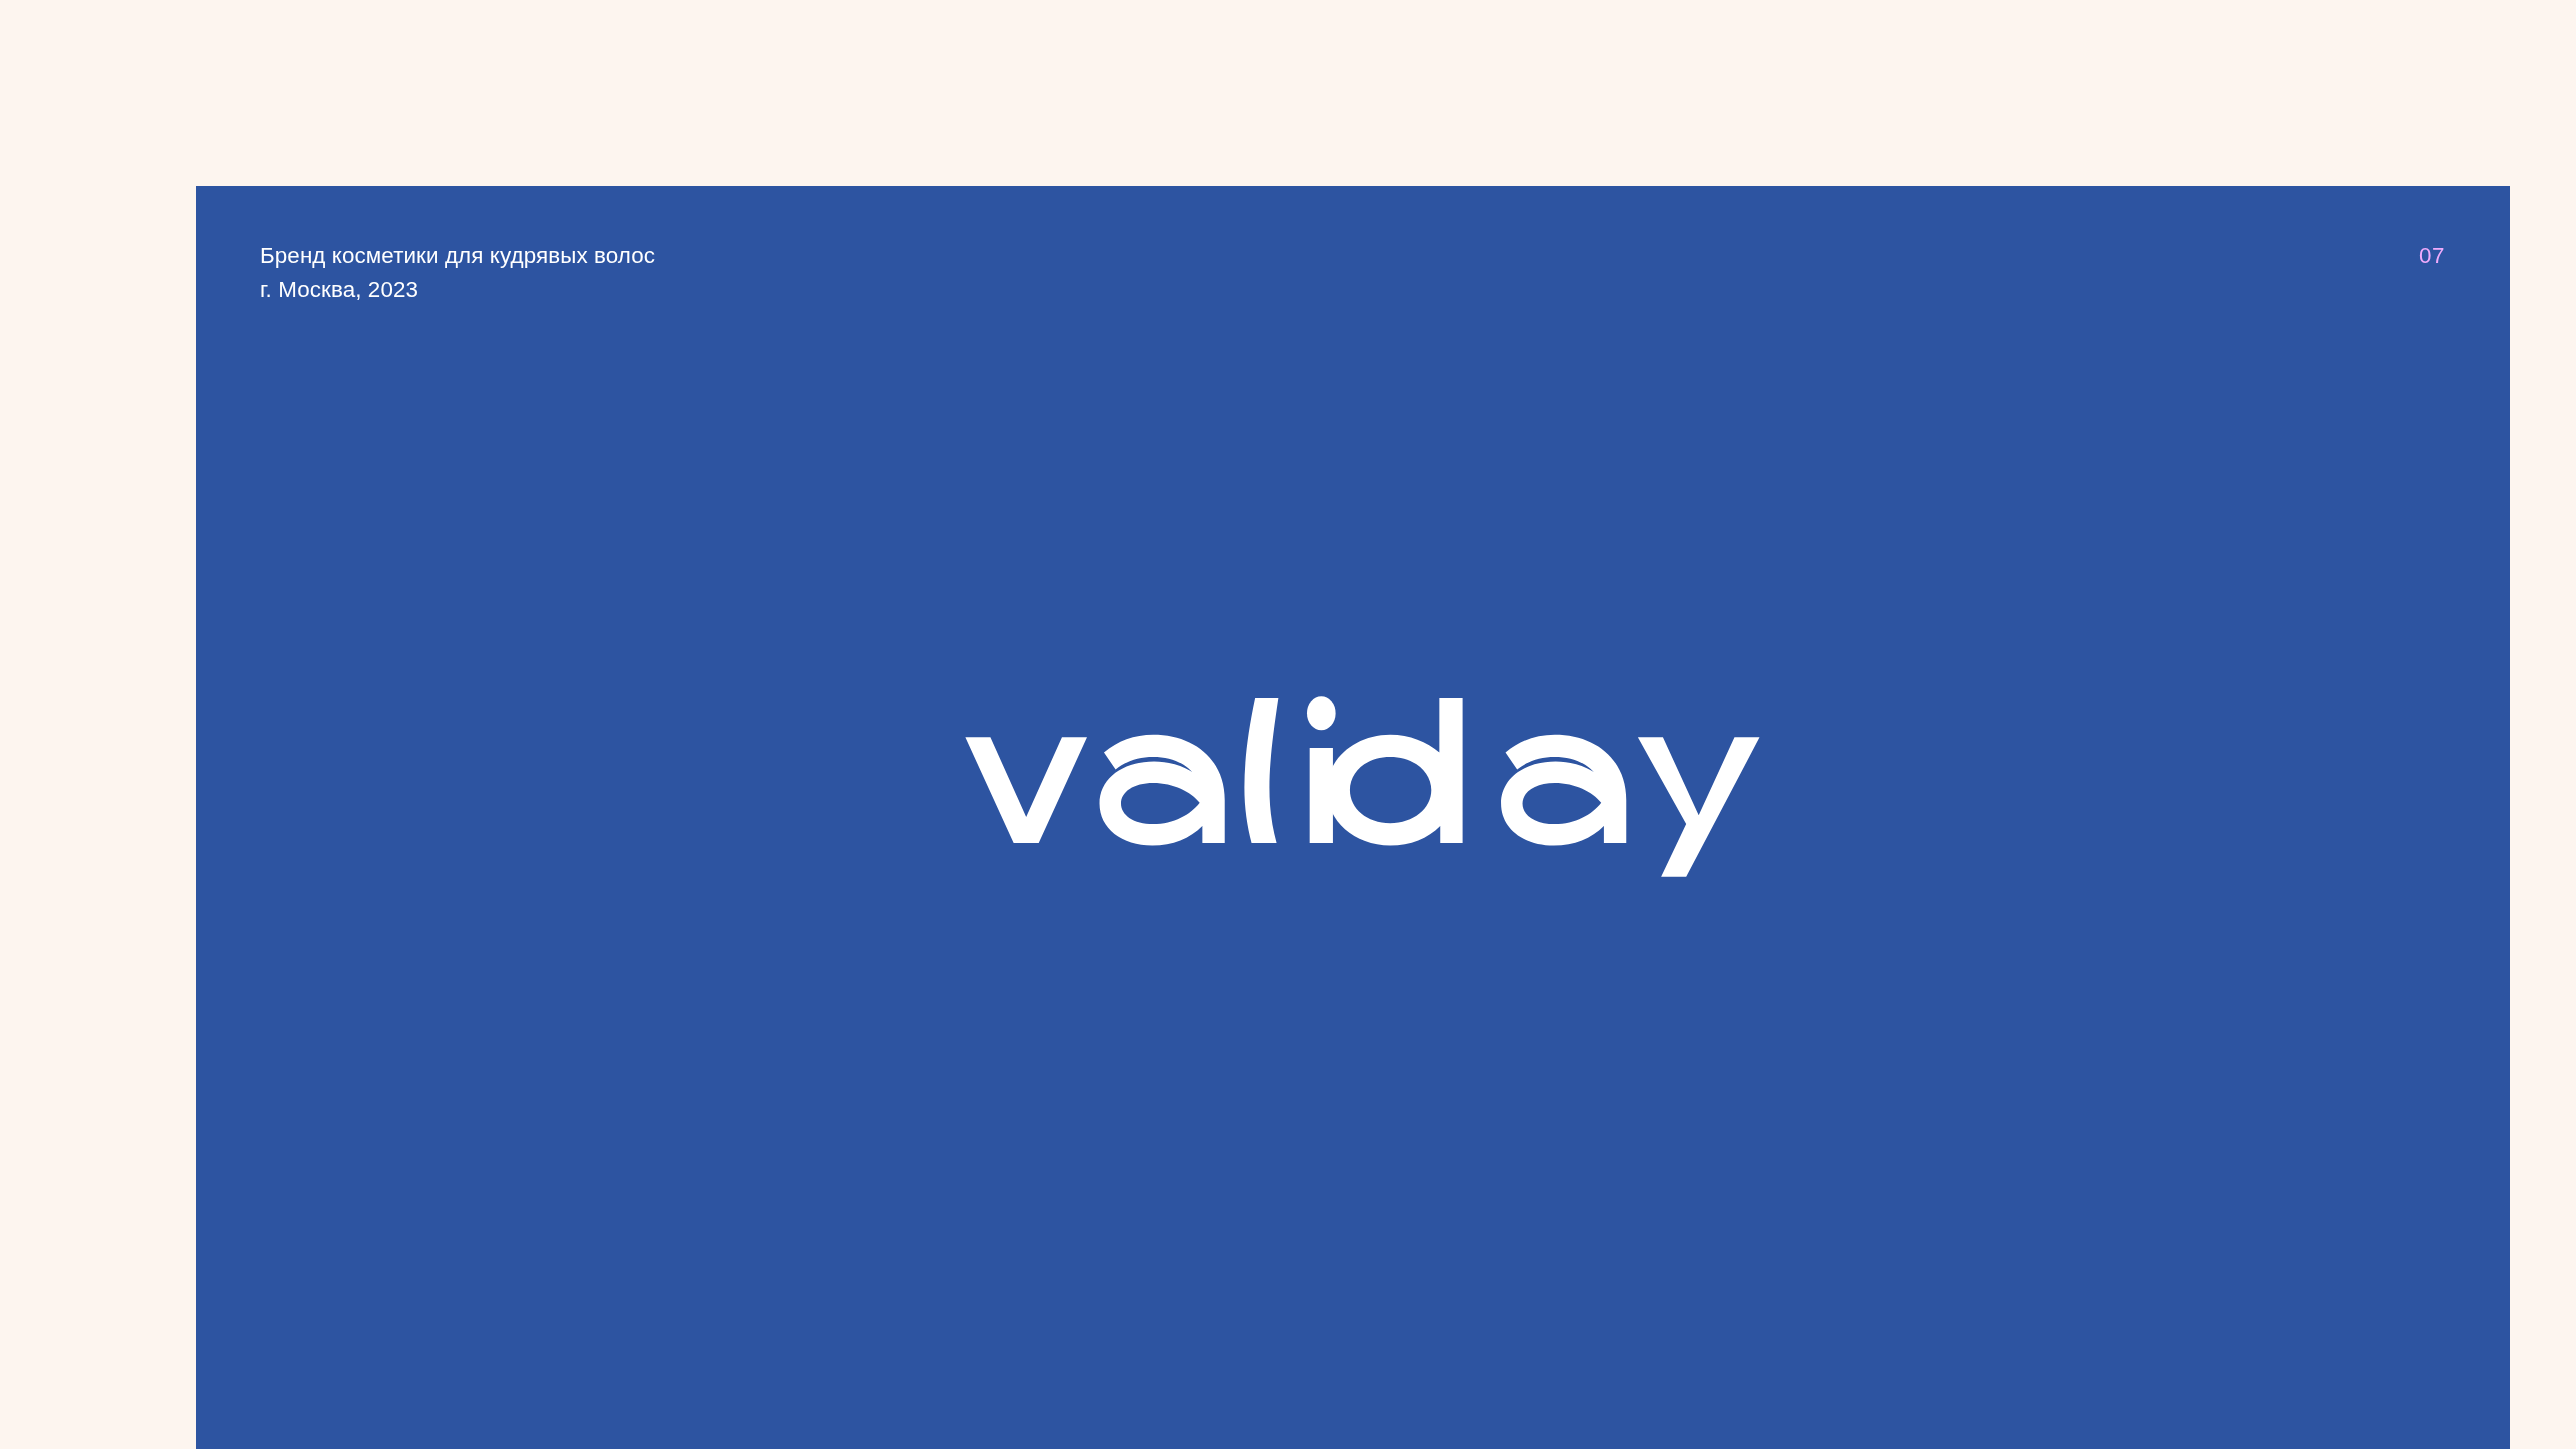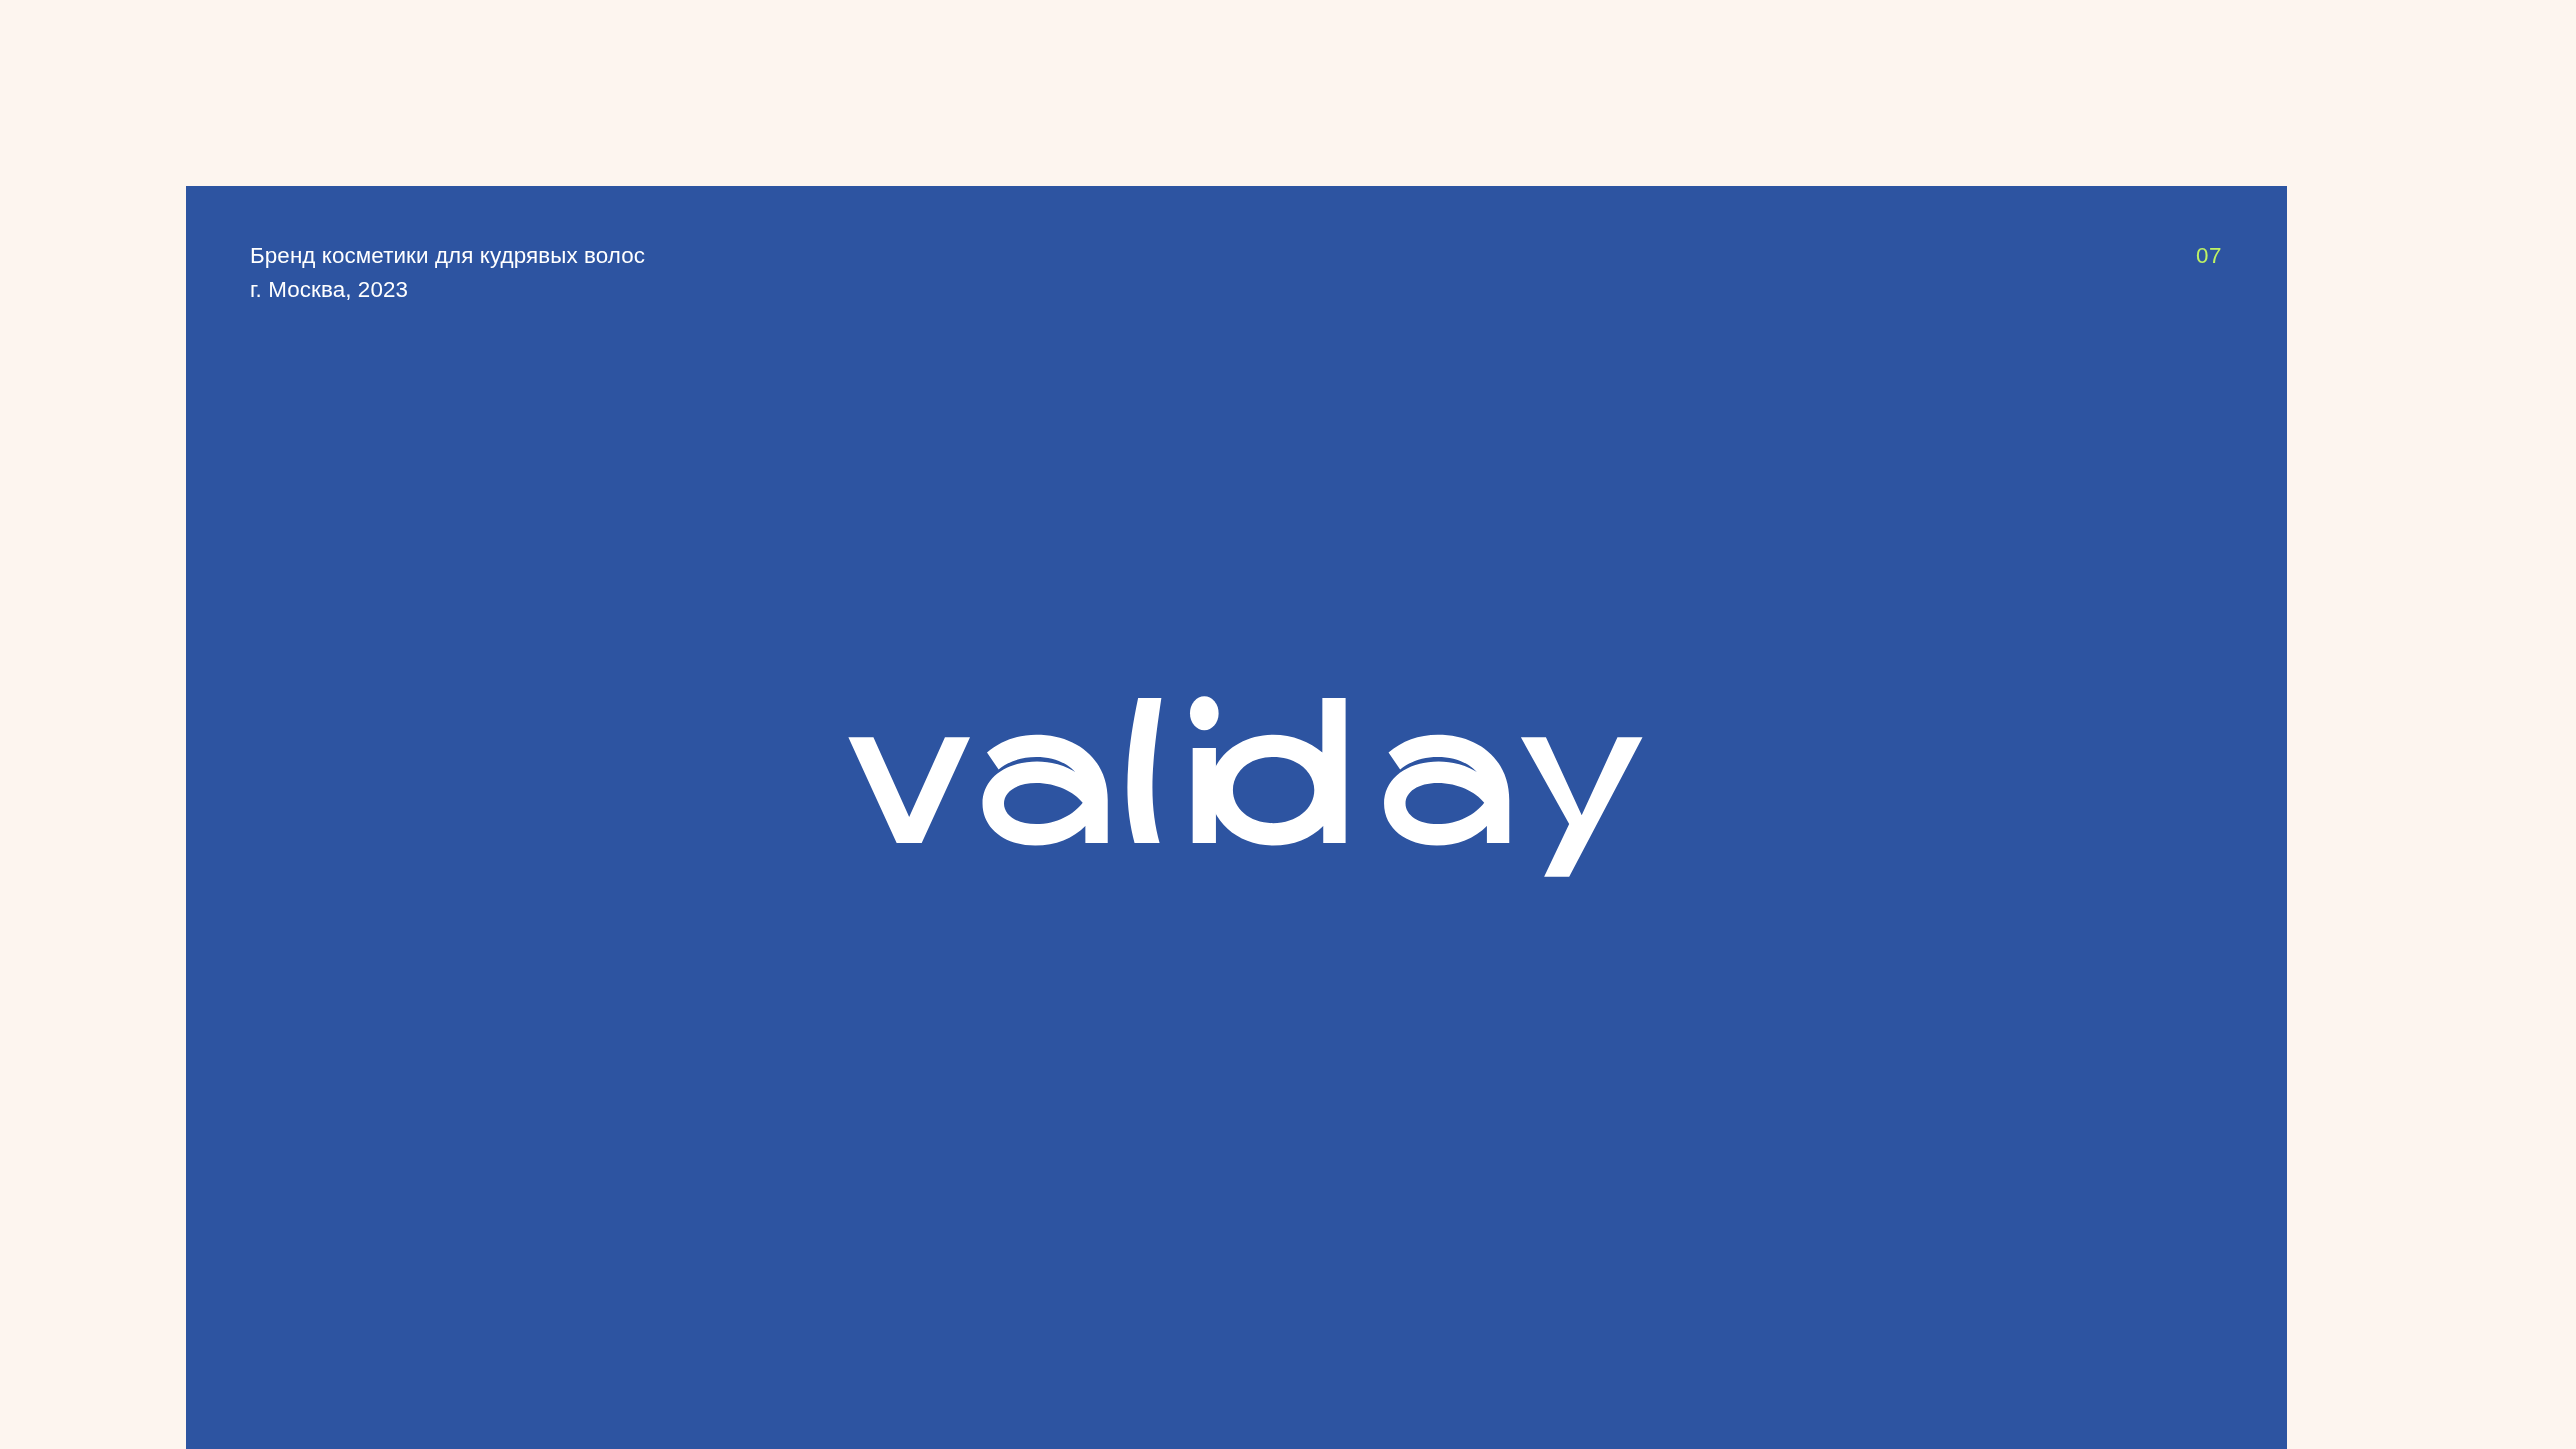--- a/index.html
+++ b/index.html
@@ -20,23 +20,23 @@
   .page {
     position: relative;
     width: 2576px;
     height: 1449px;
     background: #fdf5ef;
   }
 
   
   .slide-panel {
     position: absolute;
-    left: 186px;
+    left: 196px;
     top: 186px;
-    width: 2101px;
+    width: 2314px;
     height: 1263px;       
     background: #2d54a1;
     overflow: hidden;
   }
 
   
   .slide-header {
     position: absolute;
     left: 64px;
     right: 65px;
@@ -56,21 +56,21 @@
     color: #ffffff;
     font-family: "Liberation Sans", sans-serif;
     font-size: 22.4px;
     font-weight: 400;
     line-height: 1.34;
     letter-spacing: 0.1px;
     white-space: nowrap;
   }
 
   .page-number {
-    color: #bef264;
+    color: #f0abfc;
     font-family: "Liberation Sans", sans-serif;
     font-size: 22.4px;
     font-weight: 400;
     line-height: 1.34;
     letter-spacing: 0.5px;
     font-feature-settings: "onum" 1;
   }
 
   
   .logo-stage {

